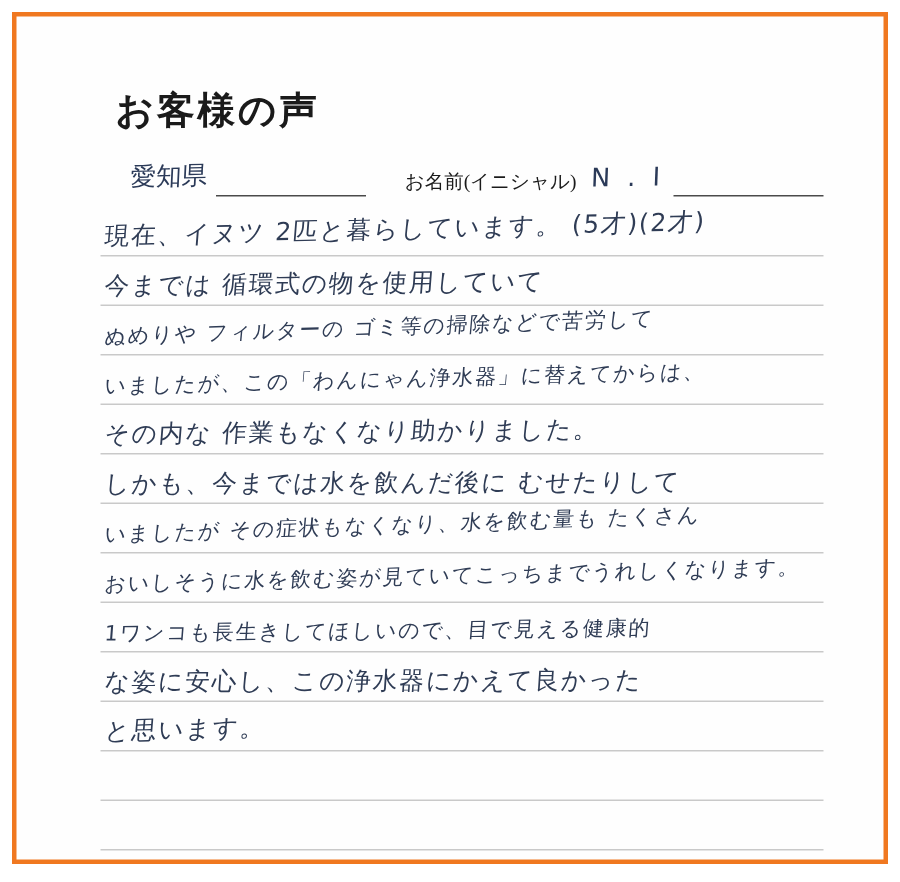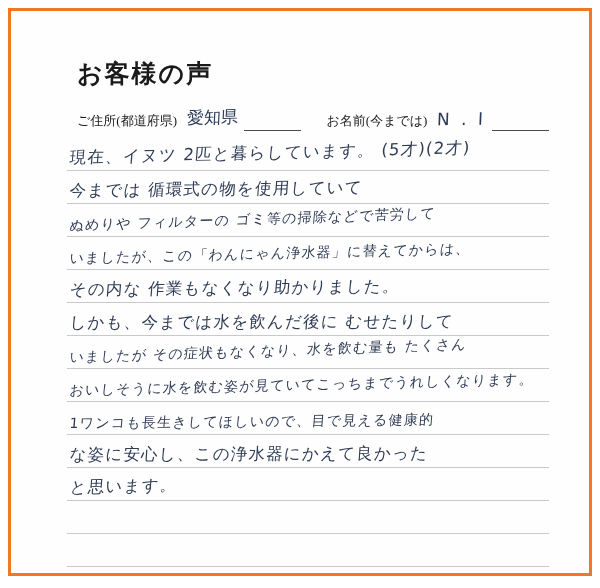--- a/index.html
+++ b/index.html
@@ -104,25 +104,24 @@
 </style>
 </head>
 <body>
 
 <div class="frame">
   <div class="inner">
 
     <h1 class="title">お客様の声</h1>
 
     <div class="field-row">
-      <span class="field-label">ご住所(都道府県)</span>
       <span class="field-value">愛知県</span>
       <span class="field-underline"></span>
       <span class="gap"></span>
-      <span class="field-label">お名前(今までは)</span>
+      <span class="field-label">お名前(イニシャル)</span>
       <span class="field-value name">N . I</span>
       <span class="field-underline"></span>
     </div>
 
     <div class="body-lines">
       <div class="line">
         <span class="hw s1">現在、イヌツ 2匹と暮らしています。 (5才)(2才)</span>
       </div>
       <div class="line">
         <span class="hw s2">今までは 循環式の物を使用していて</span>

